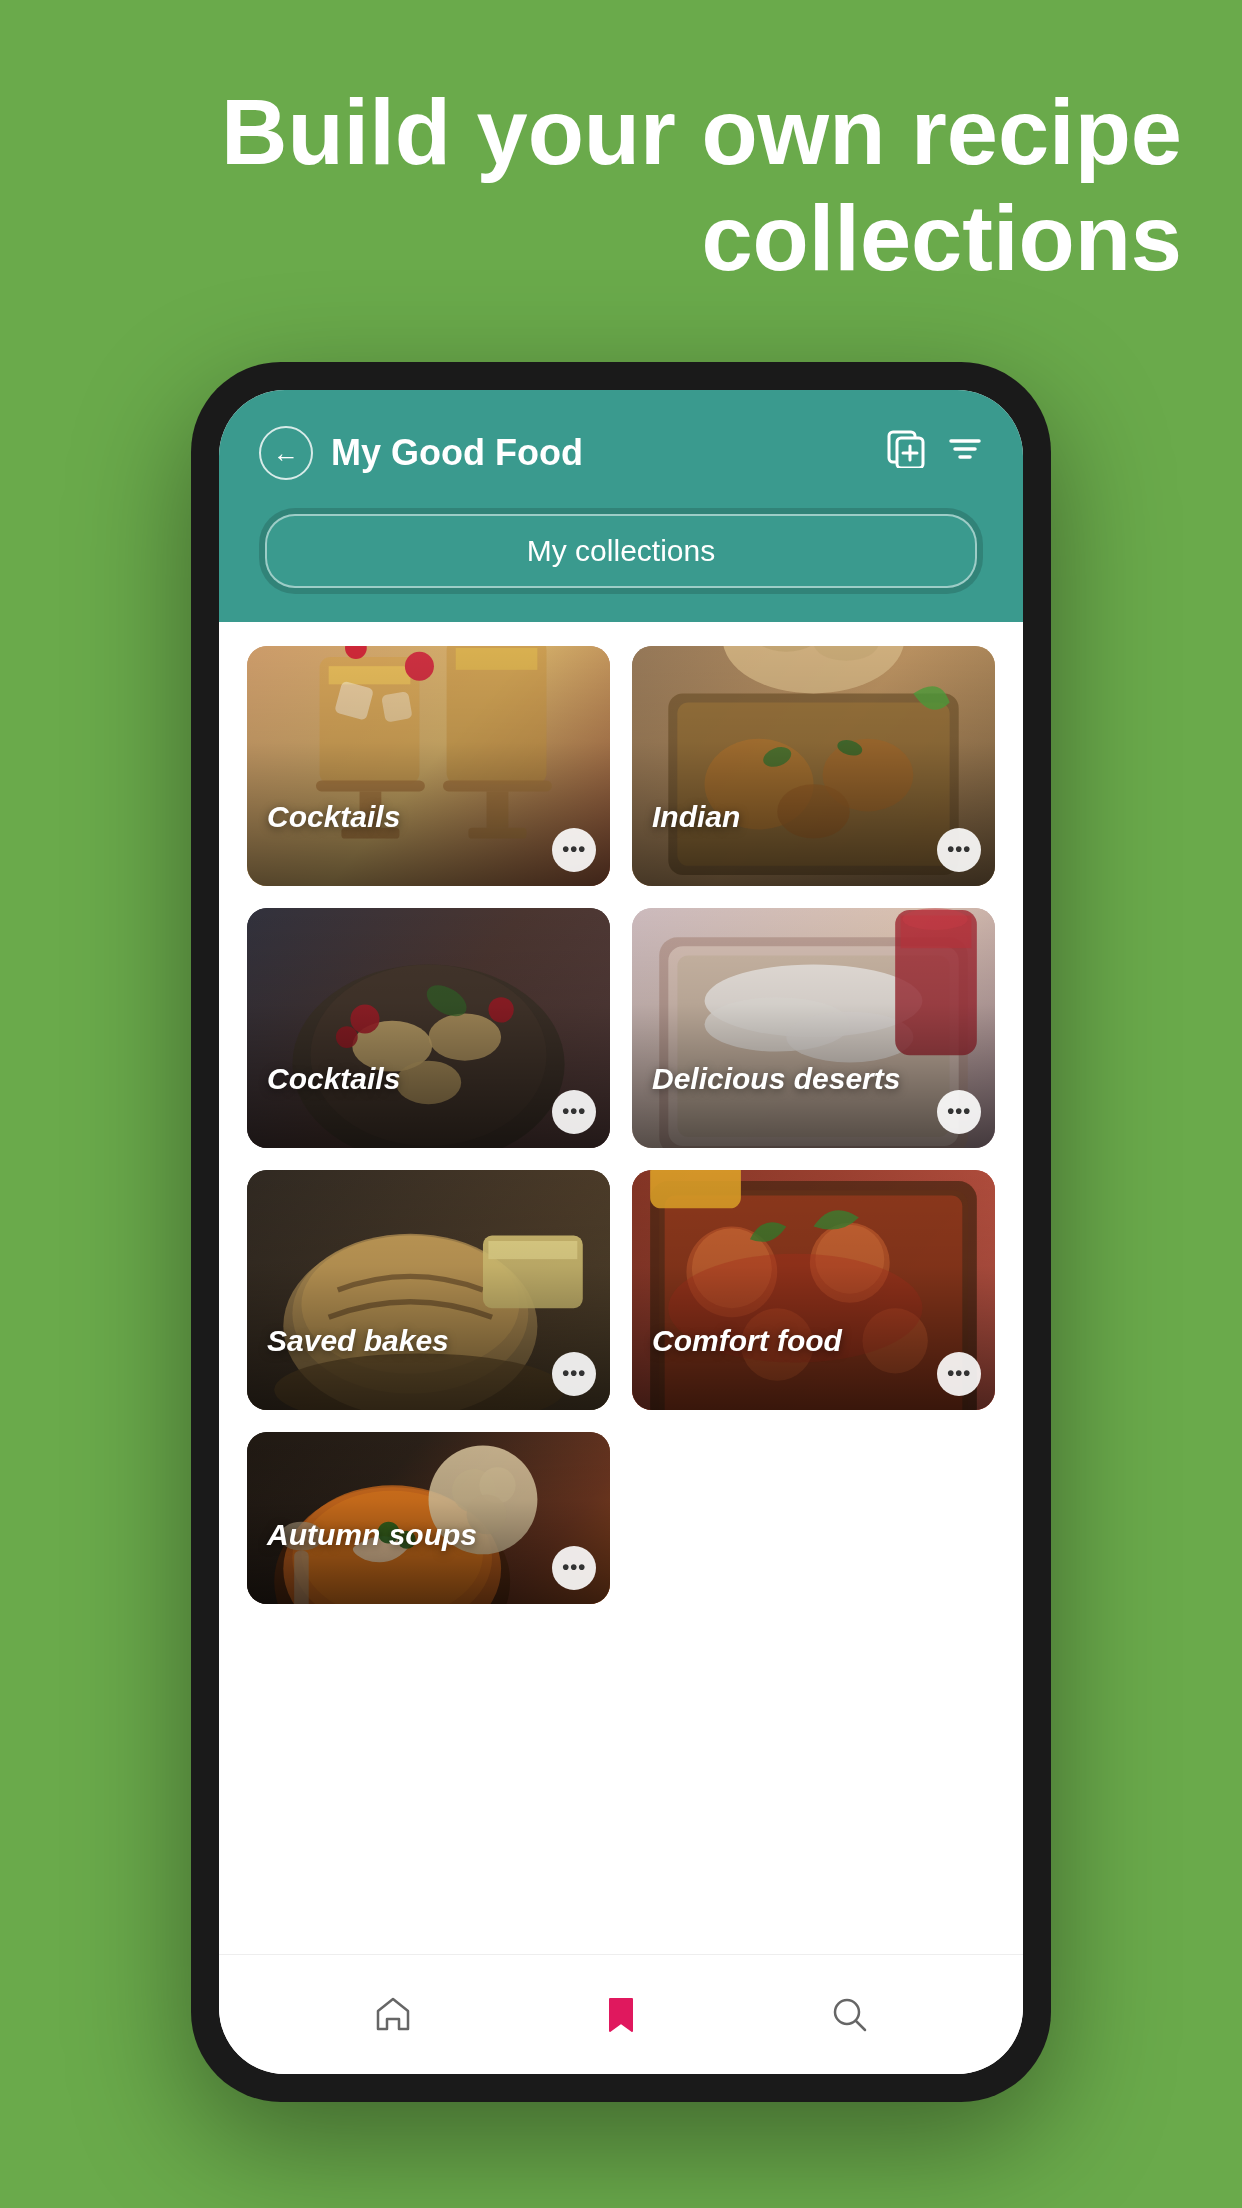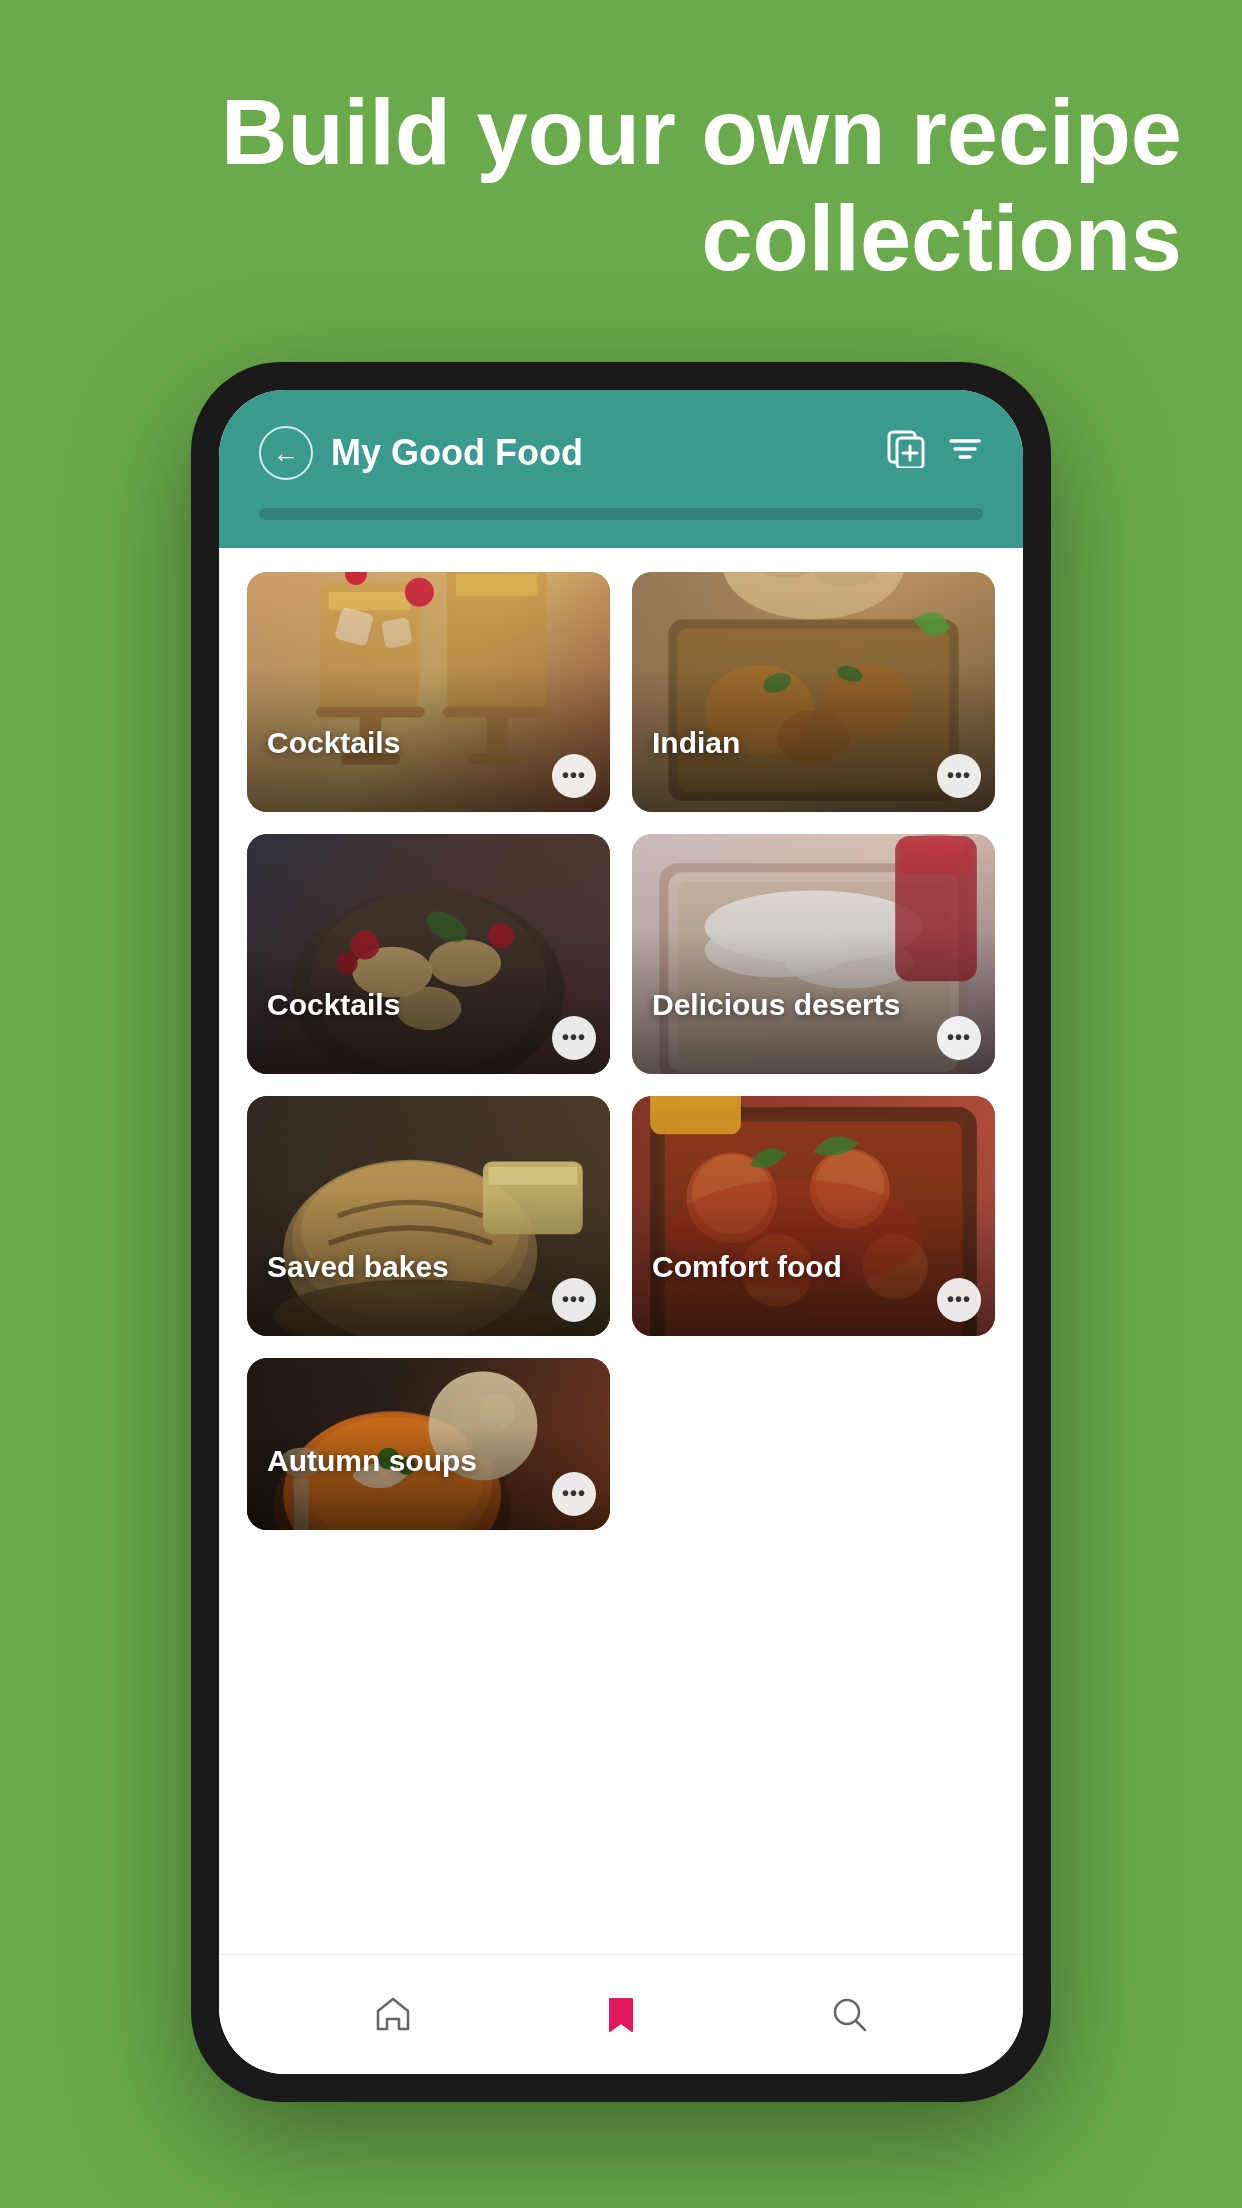--- a/index.html
+++ b/index.html
@@ -134,20 +134,21 @@
 
     
     .content-area {
       flex: 1;
       background: white;
       padding: 24px 28px;
       overflow-y: auto;
       display: flex;
       flex-direction: column;
       gap: 22px;
+      font-style: italic;
     }
 
     .collections-grid {
       display: grid;
       grid-template-columns: 1fr 1fr;
       gap: 22px;
     }
 
     .collection-card {
       border-radius: 20px;
@@ -296,20 +297,23 @@
             <svg width="36" height="36" viewBox="0 0 36 36" fill="none">
               <line x1="4" y1="10" x2="32" y2="10" stroke="white" stroke-width="3.5" stroke-linecap="round"></line>
               <line x1="8" y1="18" x2="28" y2="18" stroke="white" stroke-width="3.5" stroke-linecap="round"></line>
               <line x1="13" y1="26" x2="23" y2="26" stroke="white" stroke-width="3.5" stroke-linecap="round"></line>
             </svg>
           </span>
         </div>
       </div>
 
       <div class="tabs-bar">
+        <div class="tab tab-active">
+          <span>My collections</span>
+        </div>
       </div>
     </div>
 
     <div class="content-area">
 
       <div class="collections-grid">
 
         <div class="collection-card">
           <div class="card-bg bg-cocktails">
             

